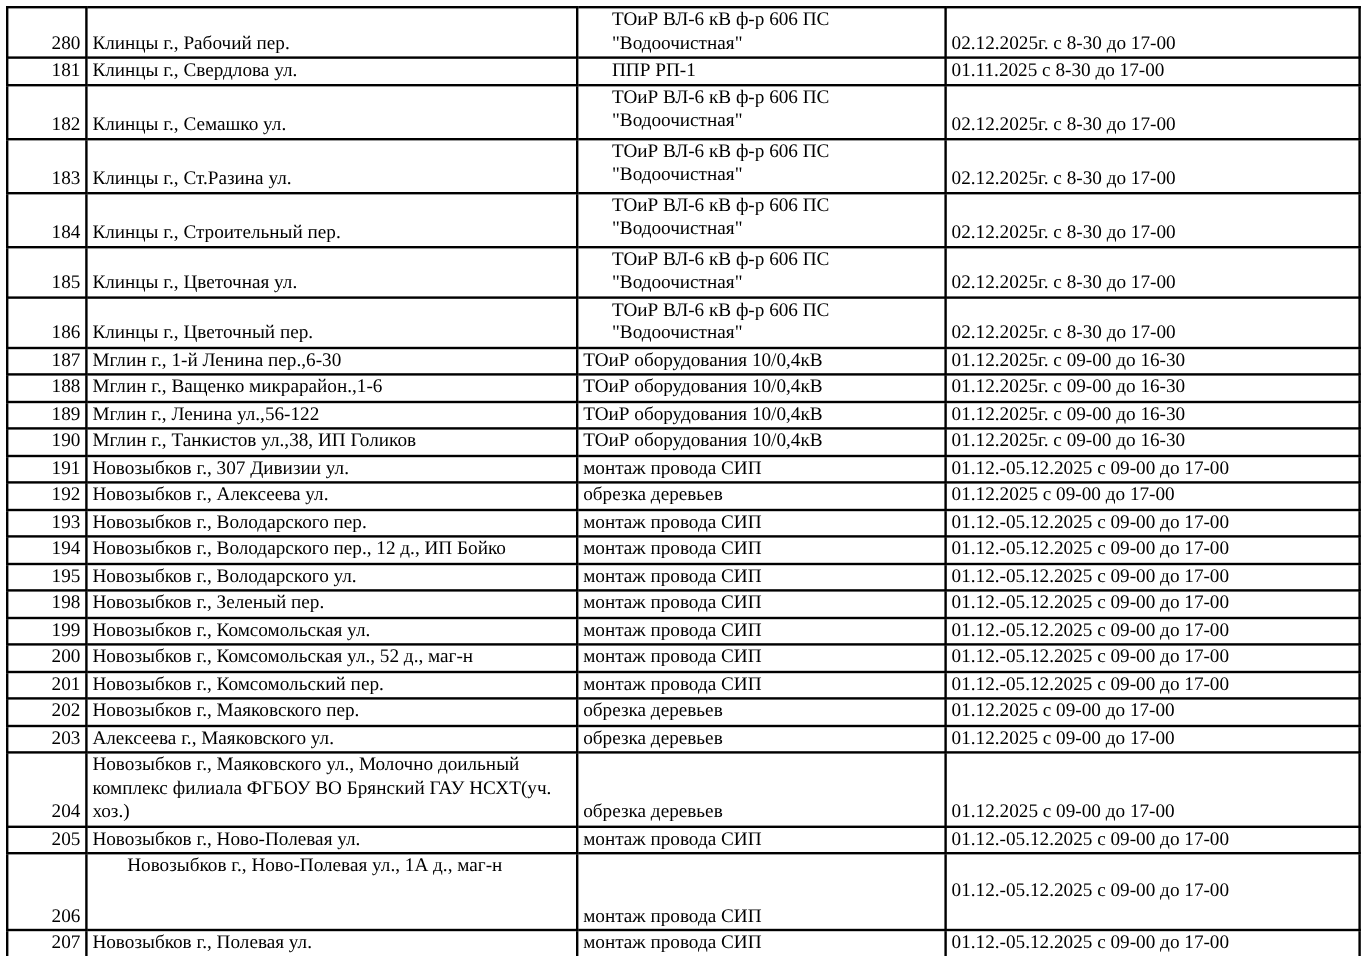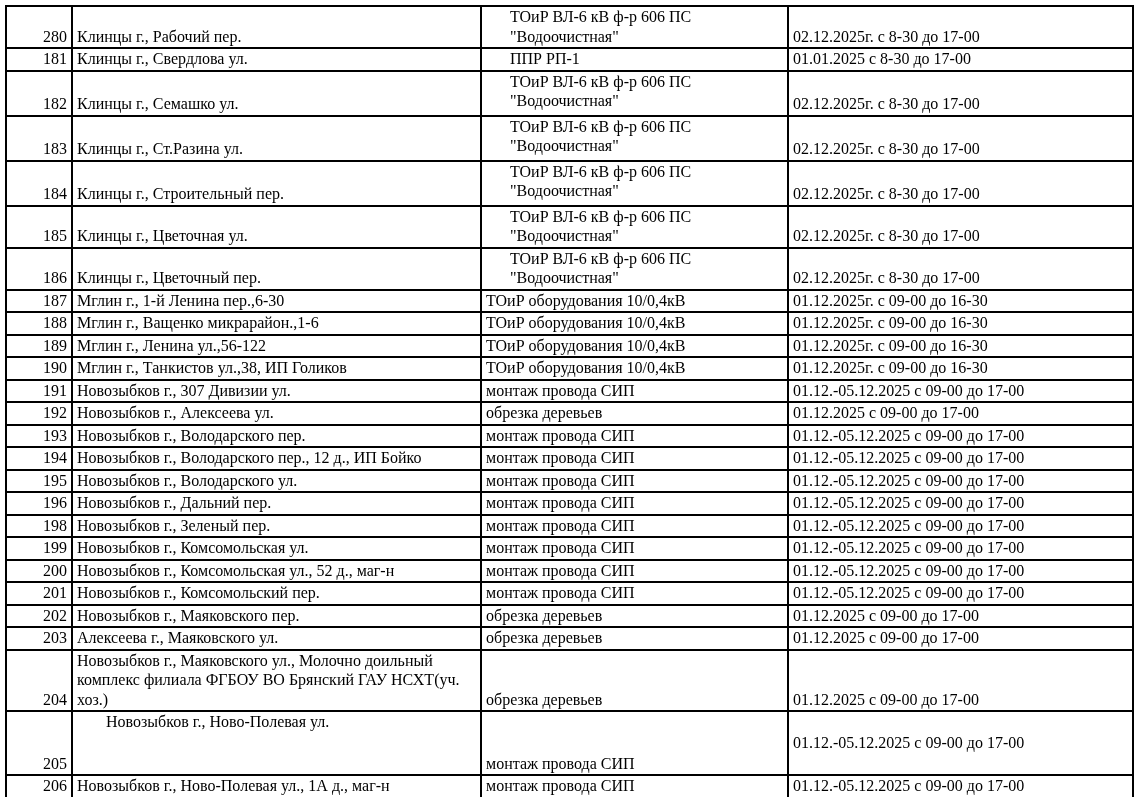--- a/index.html
+++ b/index.html
@@ -69,21 +69,21 @@
     <td class="c-addr">Клинцы г., Рабочий пер.</td>
     <td class="c-work">ТОиР ВЛ-6 кВ ф-р 606 ПС
 "Водоочистная"</td>
     <td class="c-date">02.12.2025г. с 8-30 до 17-00</td>
   </tr>
 
   <tr>
     <td class="c-num">181</td>
     <td class="c-addr">Клинцы г., Свердлова ул.</td>
     <td class="c-work">ППР РП-1</td>
-    <td class="c-date">01.01.2025 с 8-30 до 17-00</td>
+    <td class="c-date">01.11.2025 с 8-30 до 17-00</td>
   </tr>
 
   <tr>
     <td class="c-num">182</td>
     <td class="c-addr">Клинцы г., Семашко ул.</td>
     <td class="c-work">ТОиР ВЛ-6 кВ ф-р 606 ПС
 "Водоочистная"</td>
     <td class="c-date">02.12.2025г. с 8-30 до 17-00</td>
   </tr>
 
@@ -175,26 +175,20 @@
     <td class="c-date">01.12.-05.12.2025 с 09-00 до 17-00</td>
   </tr>
 
   <tr>
     <td class="c-num">195</td>
     <td class="c-addr">Новозыбков г., Володарского ул.</td>
     <td class="c-work">монтаж провода СИП</td>
     <td class="c-date">01.12.-05.12.2025 с 09-00 до 17-00</td>
   </tr>
 
-  <tr>
-    <td class="c-num">196</td>
-    <td class="c-addr">Новозыбков г., Дальний пер.</td>
-    <td class="c-work">монтаж провода СИП</td>
-    <td class="c-date">01.12.-05.12.2025 с 09-00 до 17-00</td>
-  </tr>
 
 
   <tr>
     <td class="c-num">198</td>
     <td class="c-addr">Новозыбков г., Зеленый пер.</td>
     <td class="c-work">монтаж провода СИП</td>
     <td class="c-date">01.12.-05.12.2025 с 09-00 до 17-00</td>
   </tr>
 
   <tr>

